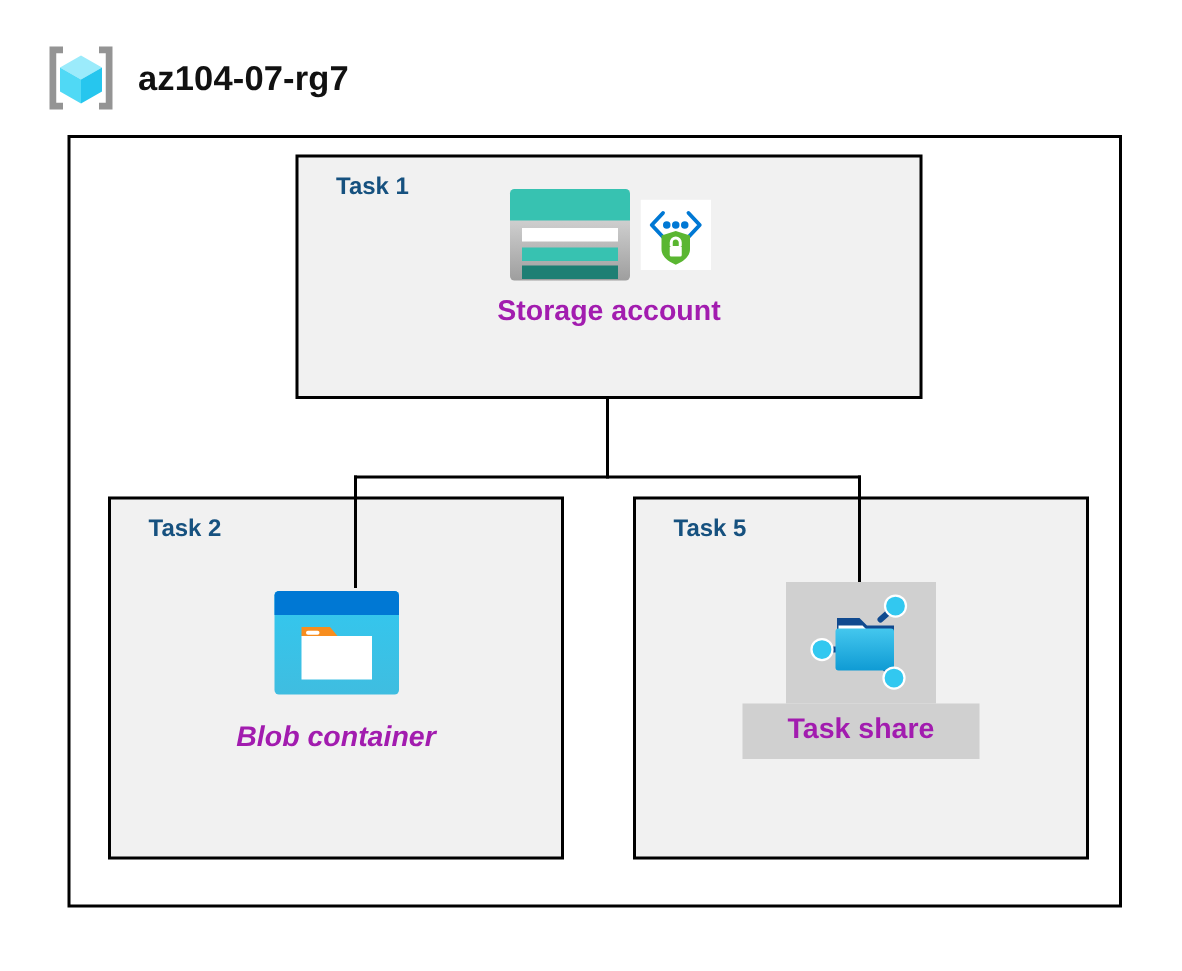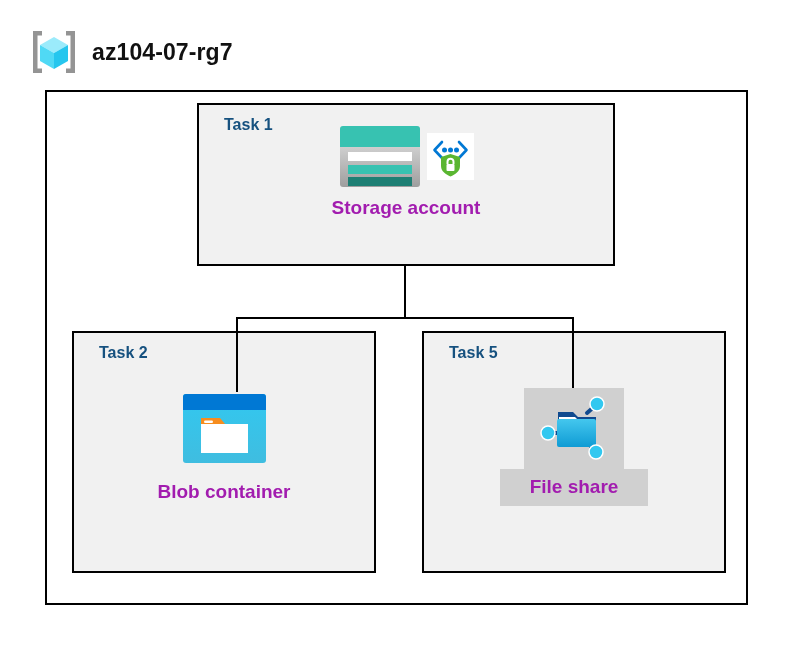--- a/index.html
+++ b/index.html
@@ -109,21 +109,21 @@
     height: 70px;
   }
   #node-storage-account .node-caption { margin-top: 6px; }
 
   
   #node-blob-container {
     left: 72px;
     top: 392px;
     width: 304px;
   }
-  #node-blob-container .node-caption { margin-top: 16px; }
+  #node-blob-container .node-caption { margin-top: 16px; font-style: italic; }
 
   
   #node-file-share {
     left: 422px;
     top: 388px;
     width: 304px;
   }
   #node-file-share .fs-icon-hl {
     background: #d0d0d0;
     padding: 5px 14px 4px 14px;
@@ -274,17 +274,17 @@
         <path d="M21 24 h16 l4 4 h16 v5 h-36 Z" fill="#ffffff"></path>
 
         <rect x="19" y="26" width="39" height="28" rx="2" fill="url(#fsFolder)"></rect>
 
         <circle cx="10" cy="40" r="7" fill="#32c8f0" stroke="#ffffff" stroke-width="1.5"></circle>
         <circle cx="59" cy="11" r="7" fill="#32c8f0" stroke="#ffffff" stroke-width="1.5"></circle>
         <circle cx="58" cy="59" r="7" fill="#32c8f0" stroke="#ffffff" stroke-width="1.5"></circle>
       </svg>
     </div>
     <div class="fs-label-hl">
-      <div class="node-caption">File share</div>
+      <div class="node-caption">Task share</div>
     </div>
   </div>
 
 </div>
 
 </body></html>

